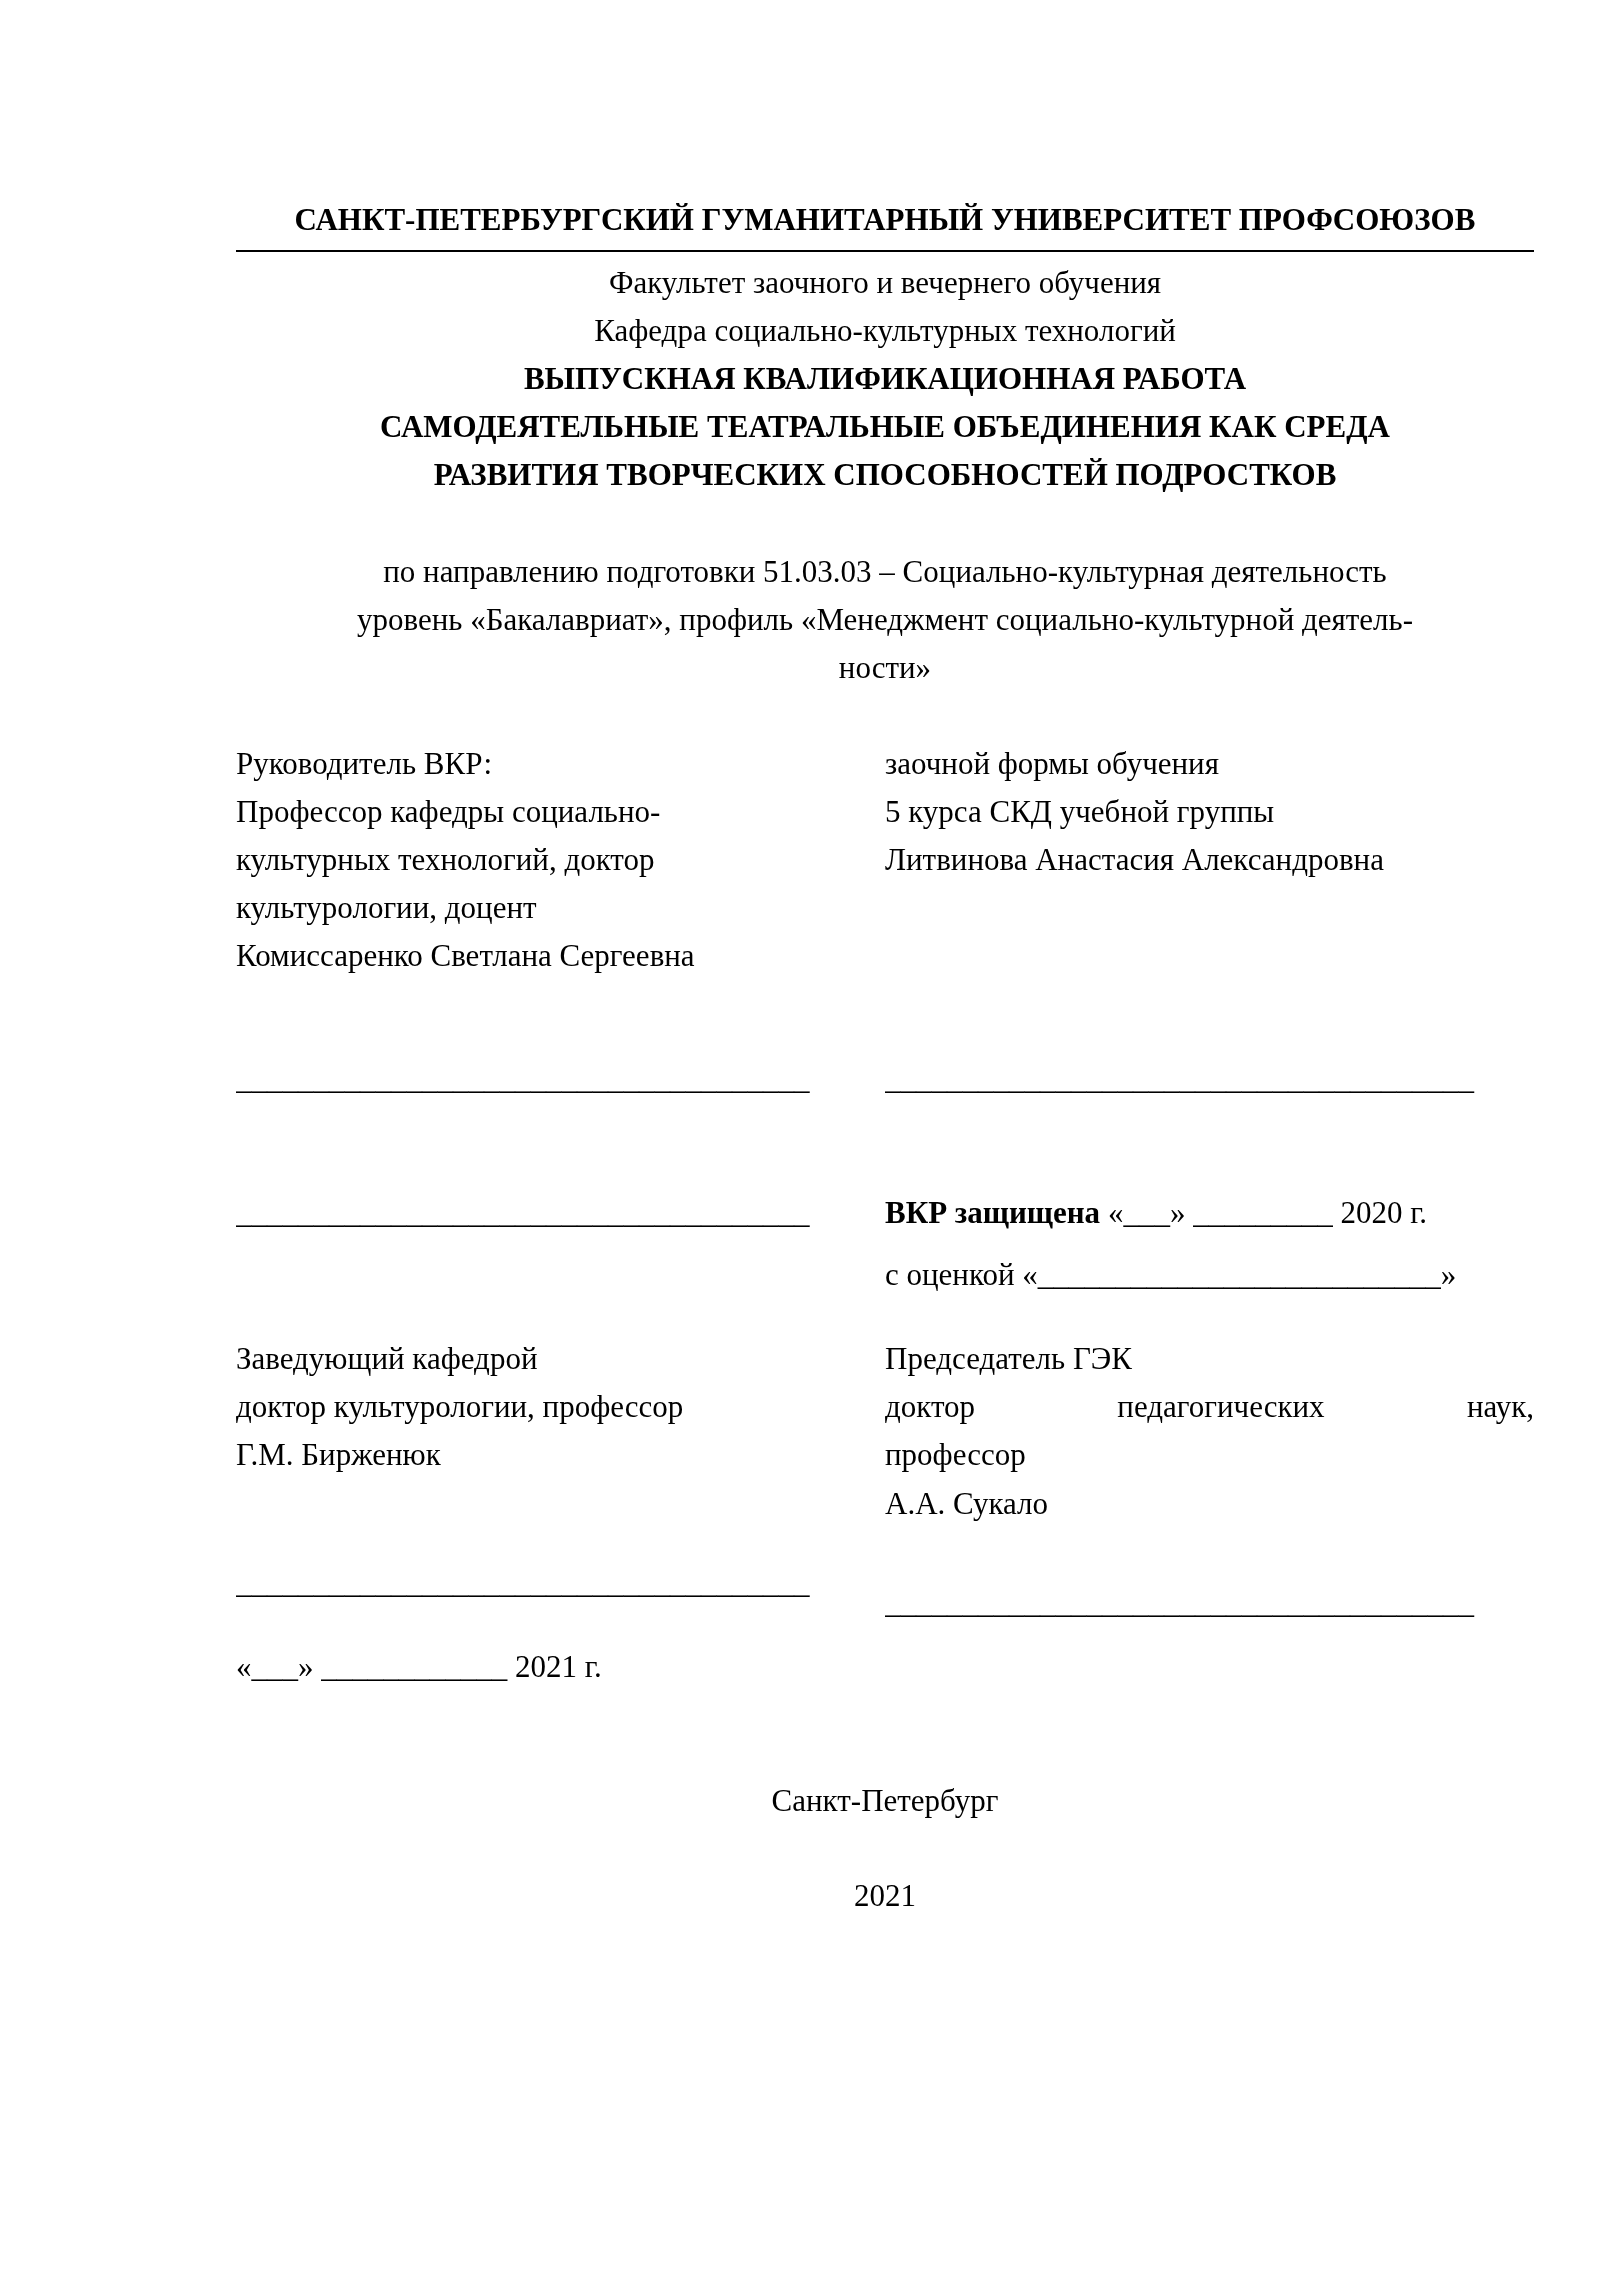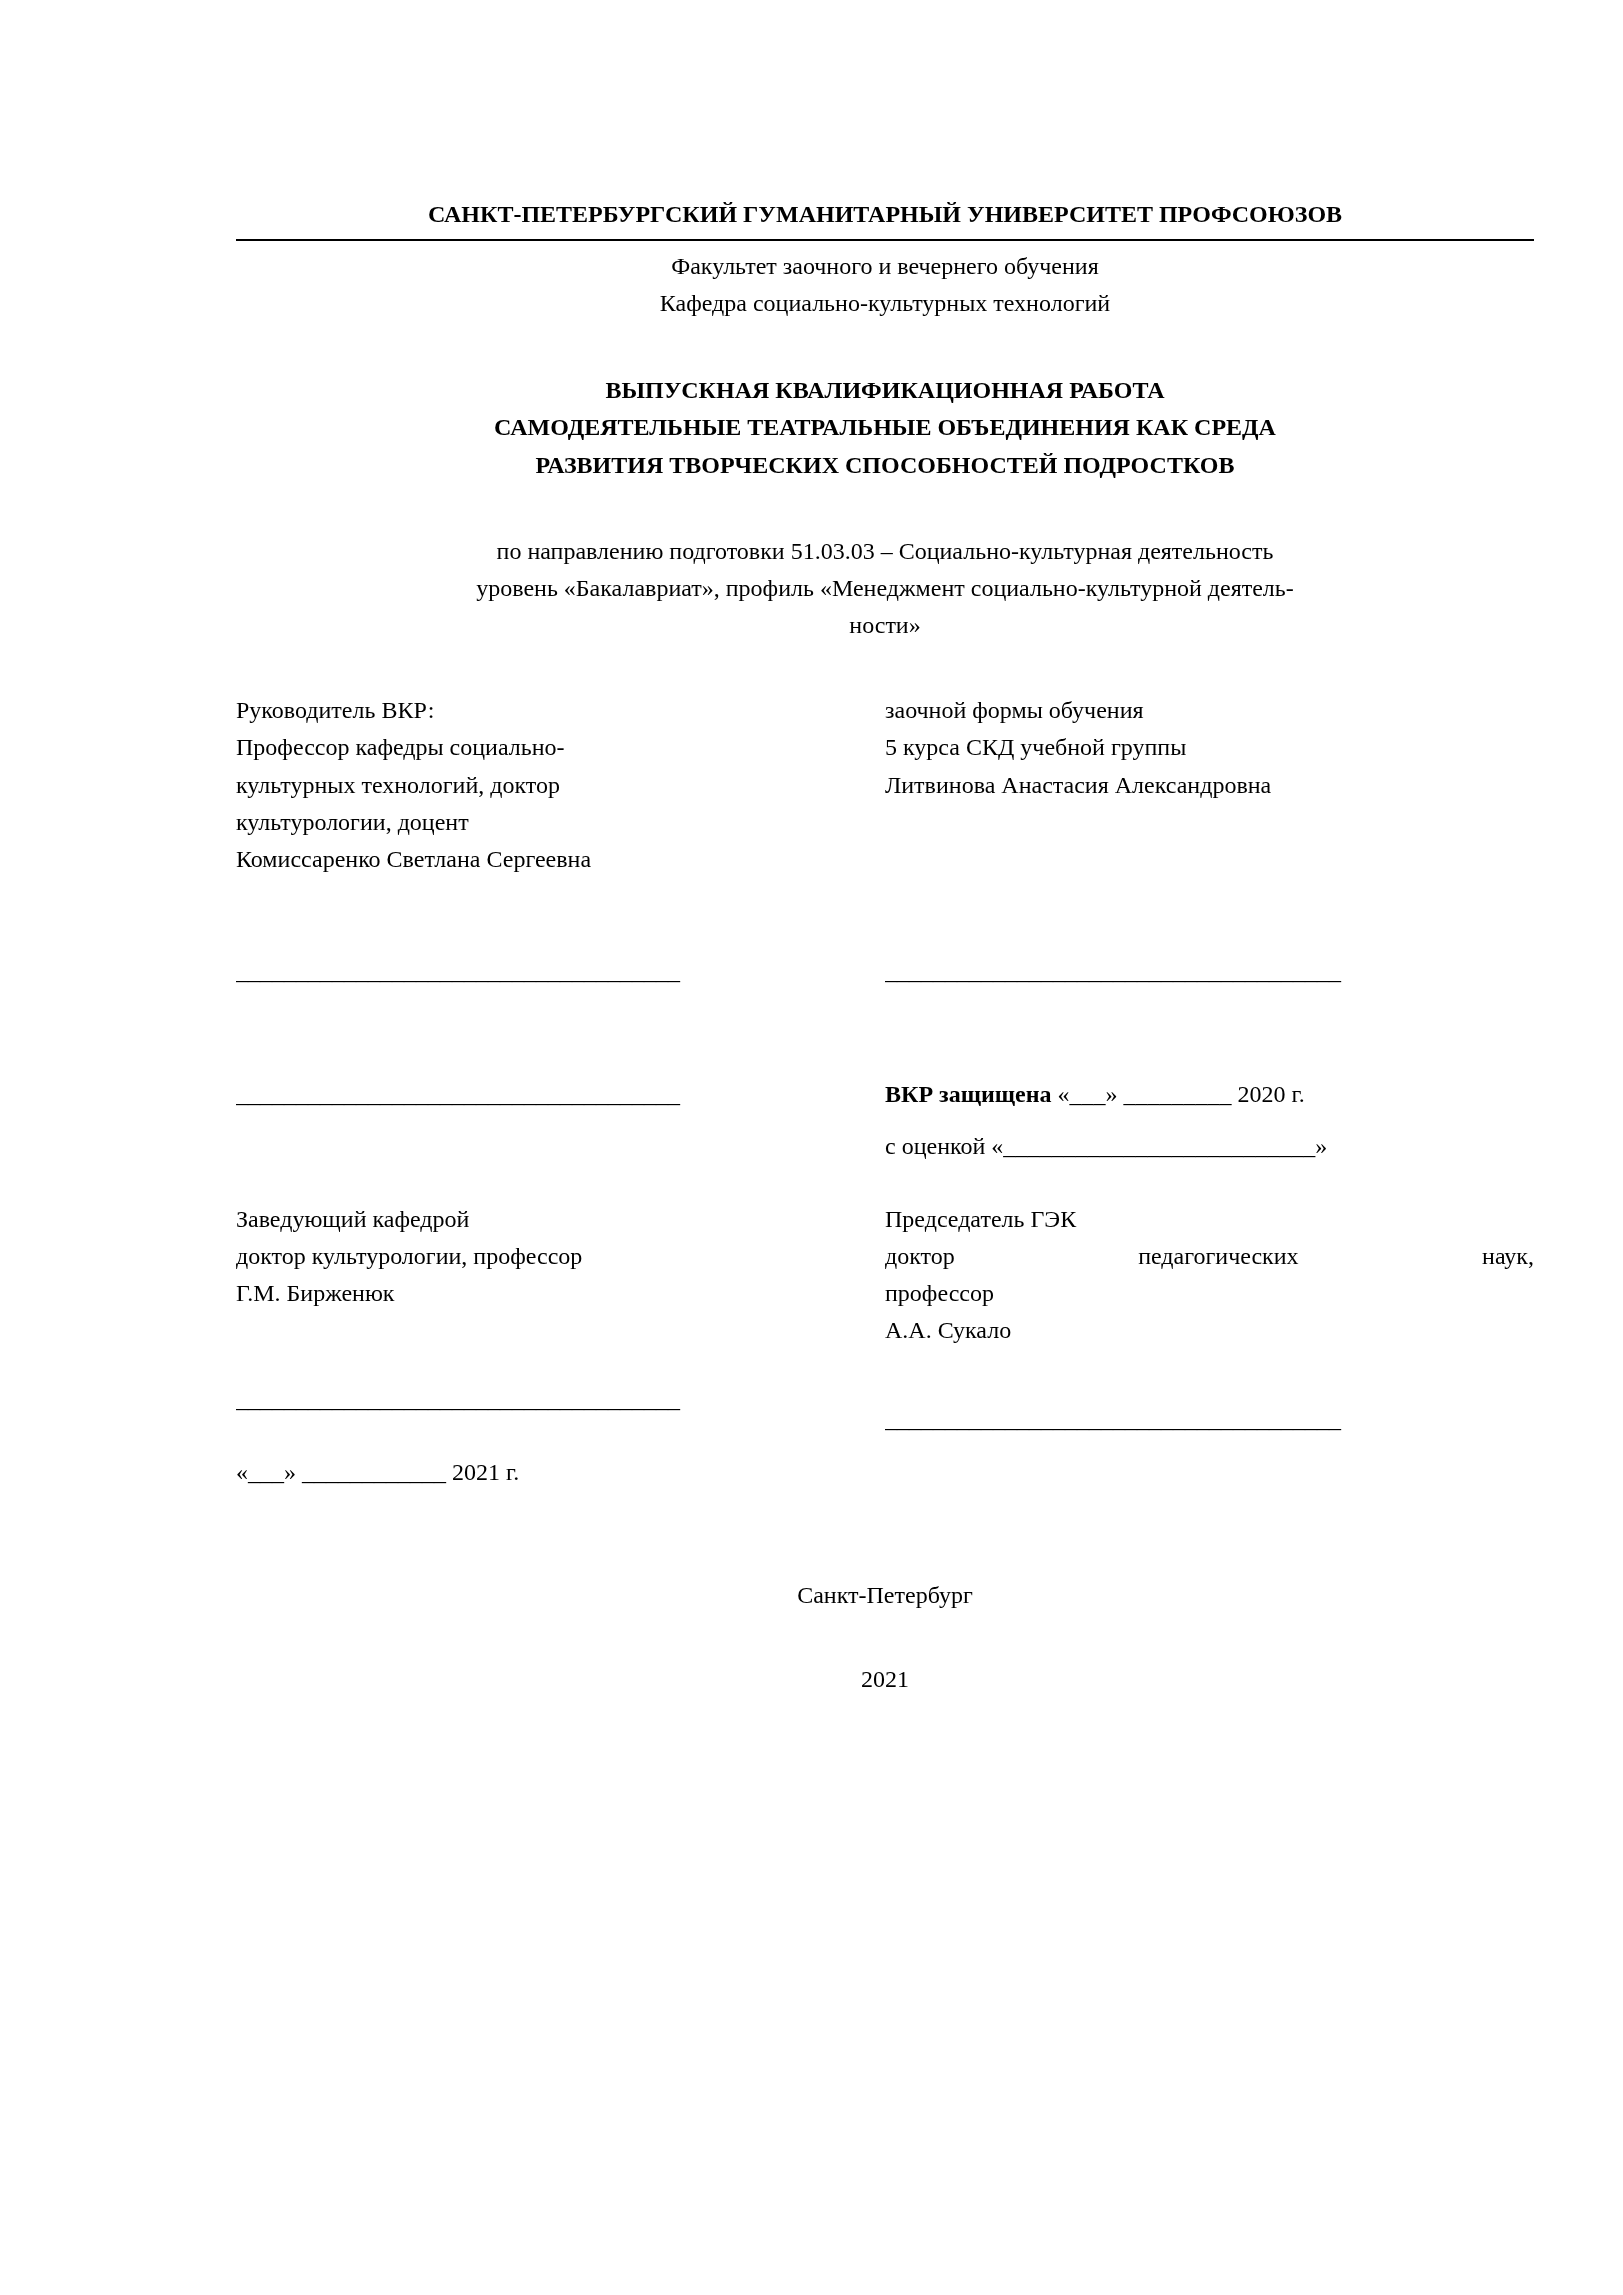--- a/index.html
+++ b/index.html
@@ -8,36 +8,36 @@
     background: #ffffff;
   }
   .page {
     position: relative;
     width: 1623px;
     height: 2295px;
     box-sizing: border-box;
     background: #ffffff;
     color: #000000;
     font-family: "Liberation Serif", serif;
-    font-size: 24px;
+    font-size: 31px;
     line-height: 1.55;
     padding: 196px 89px 0 236px;
   }
   .center { text-align: center; }
   .bold { font-weight: bold; }
 
   .university {
     font-weight: bold;
     text-align: center;
     border-bottom: 2.4px solid #000000;
     padding-bottom: 6.3px;
   }
   .faculty { margin-top: 6.3px; }
 
-  .work-type { margin-top: 50px; }
+  .work-type { }
   .title-block { }
   .program-block { margin-top: 49px; }
 
   .two-col {
     display: flex;
     justify-content: space-between;
     align-items: flex-start;
   }
   .col-left { width: 48%; }
   .col-right { width: 50%; }

